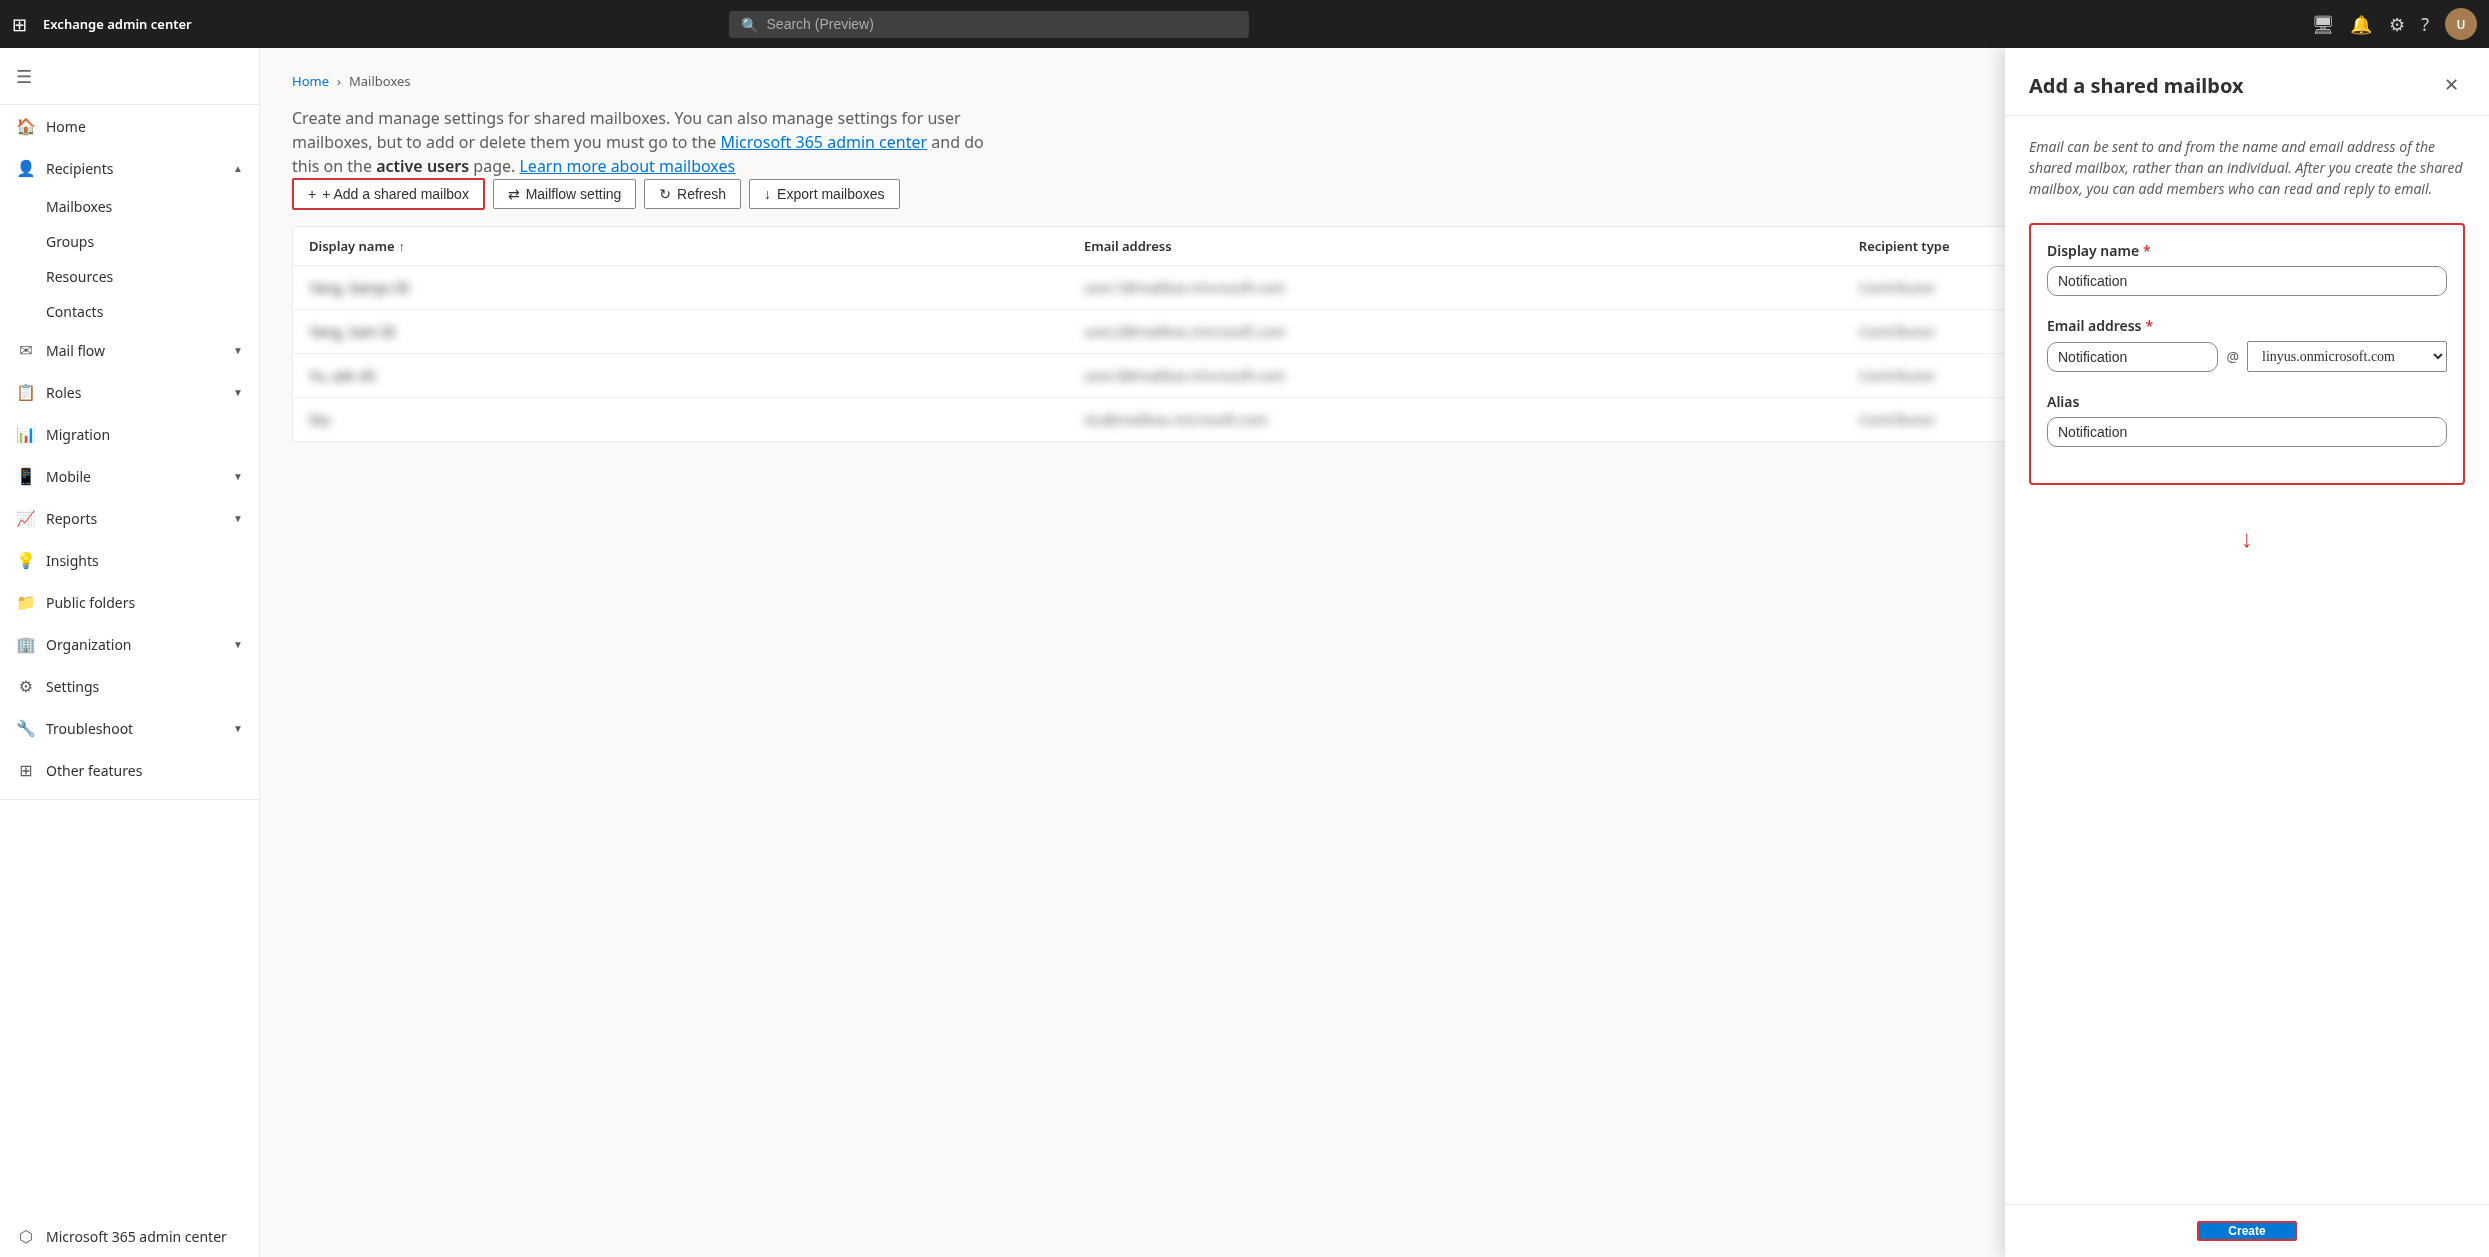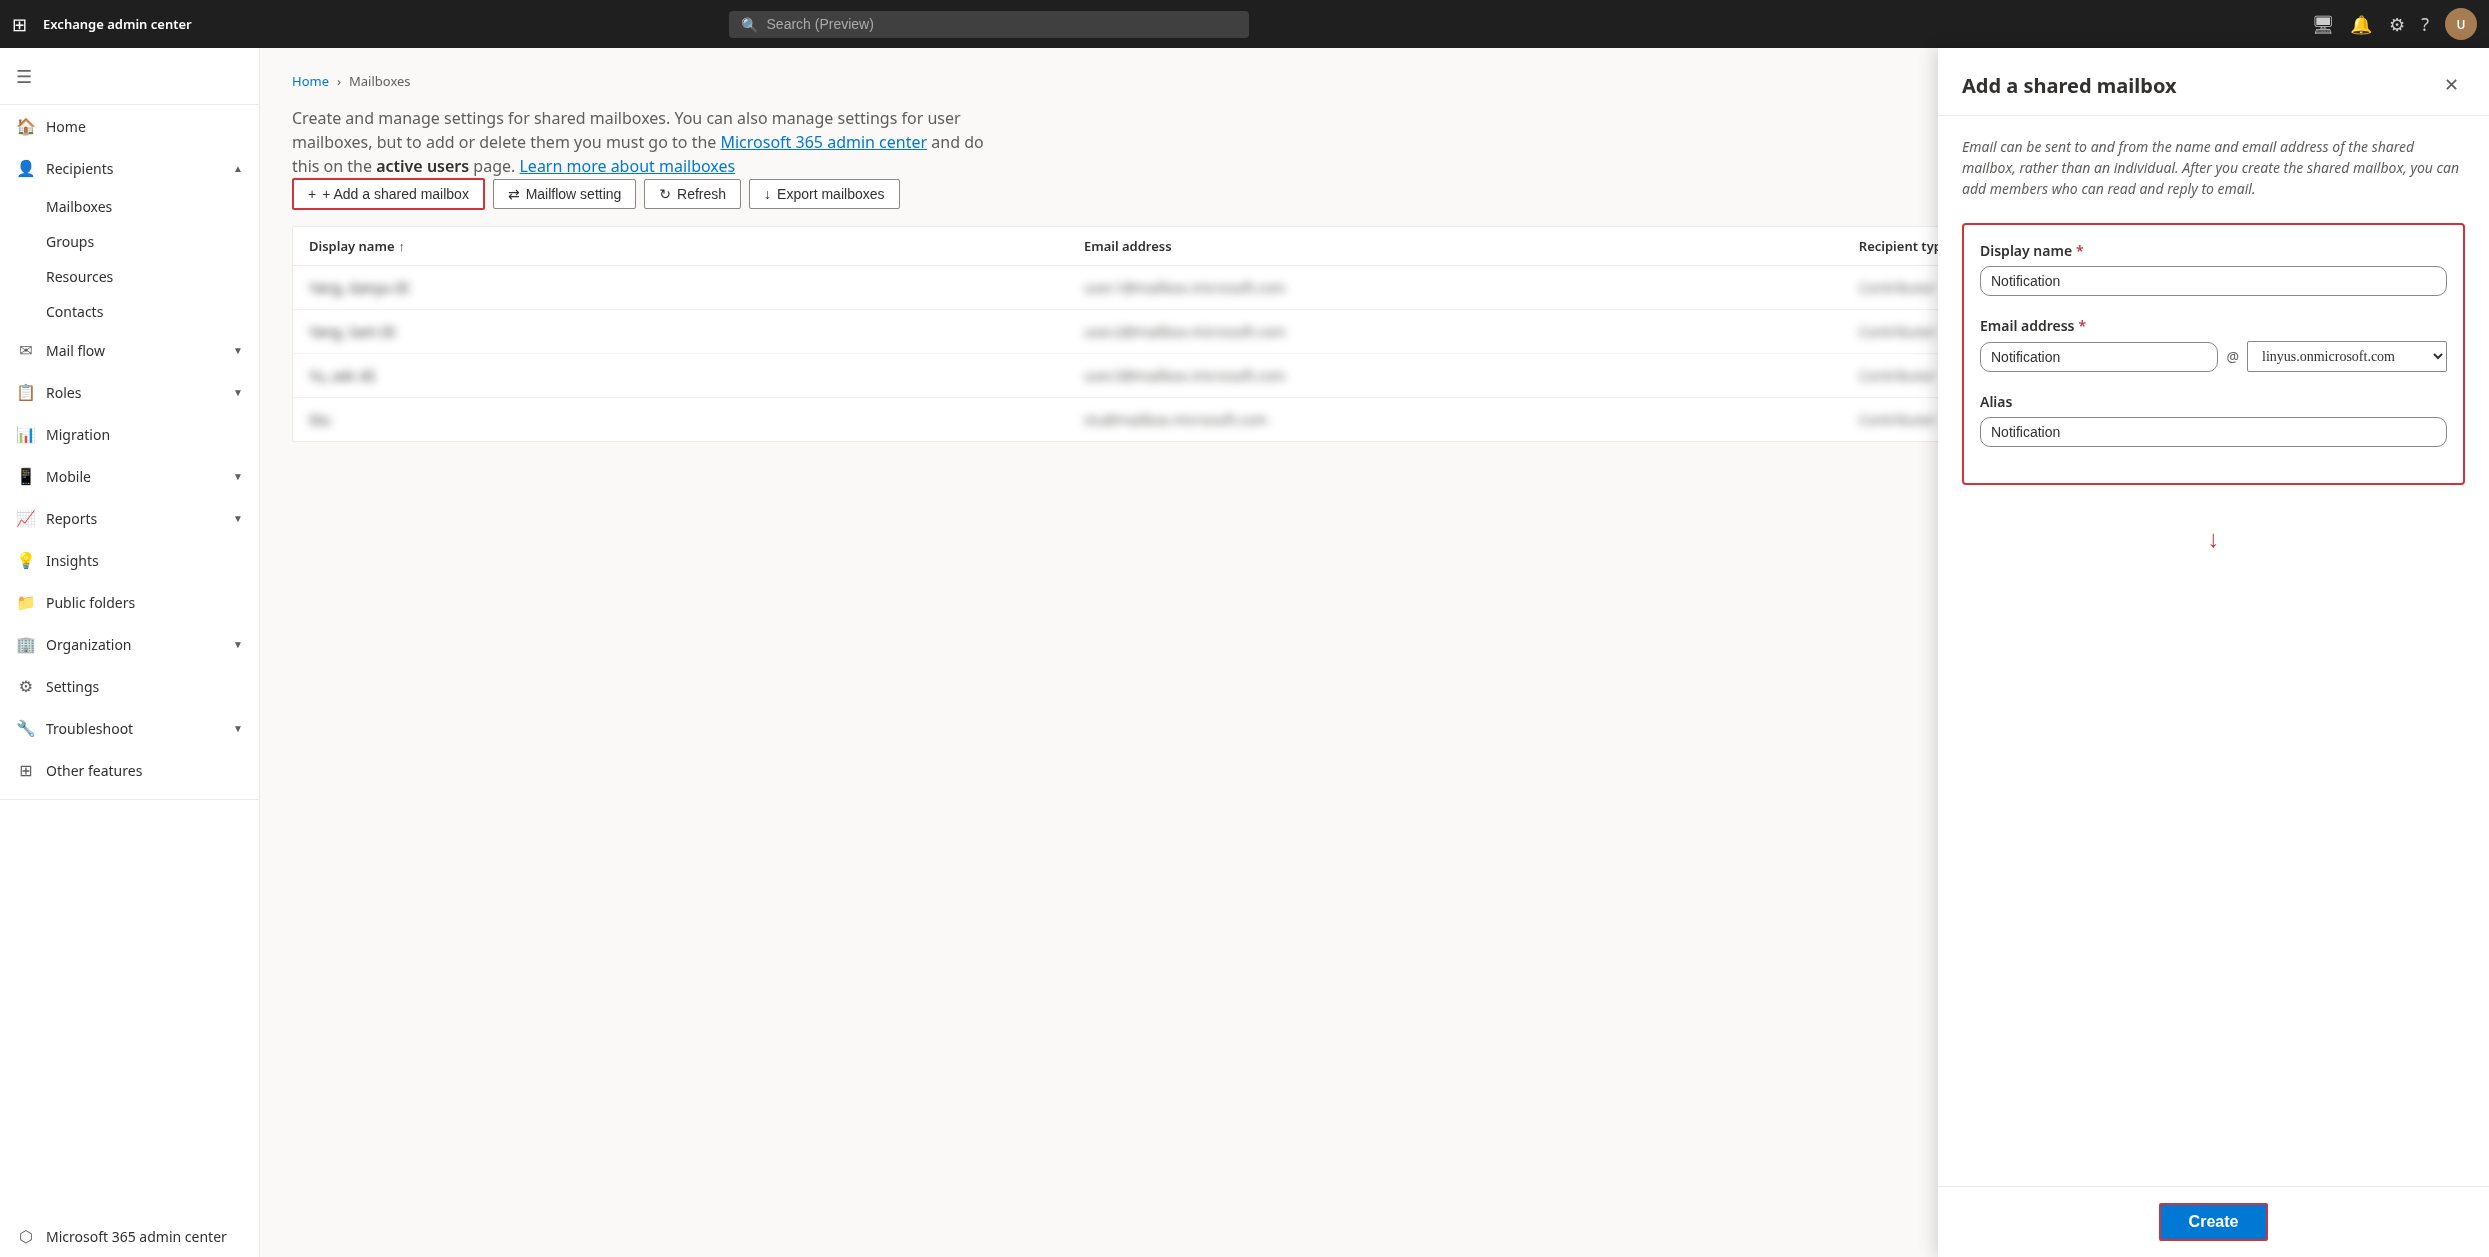--- a/index.html
+++ b/index.html
@@ -135,21 +135,21 @@
     }
     .table-row:last-child { border-bottom: none; }
     .table-row .cell { color: #605e5c; }
     .blurred { filter: blur(4px); user-select: none; }
 
     
     .panel-overlay {
       position: fixed;
       top: 48px;
       right: 0;
-      width: 551px;
+      width: 484px;
       height: calc(100vh - 48px);
       background: #fff;
       box-shadow: -4px 0 16px rgba(0,0,0,0.15);
       display: flex;
       flex-direction: column;
       z-index: 200;
     }
     .panel-header {
       display: flex;
       align-items: flex-start;
@@ -189,26 +189,26 @@
       font-family: Liberation Serif, serif;
     }
     .panel-form-box {
       border: 2px solid #d13438;
       border-radius: 4px;
       padding: 16px;
       margin-bottom: 16px;
     }
     .panel-footer { padding: 16px 24px; border-top: 1px solid #edebe9; display: flex; align-items: center; justify-content: center; }
     .create-btn {
-      padding: 8px 28px;
+      padding: 1px 28px;
       background: #0078d4;
       color: #fff;
       border: 2px solid #d13438;
       border-radius: 2px;
-      font-size: 16px;
+      font-size: 12px;
       font-weight: 600;
       cursor: pointer;
       min-width: 100px;
     }
 
     
     .highlight-red {
       border: 2px solid #d13438 !important;
     }
   </style>

